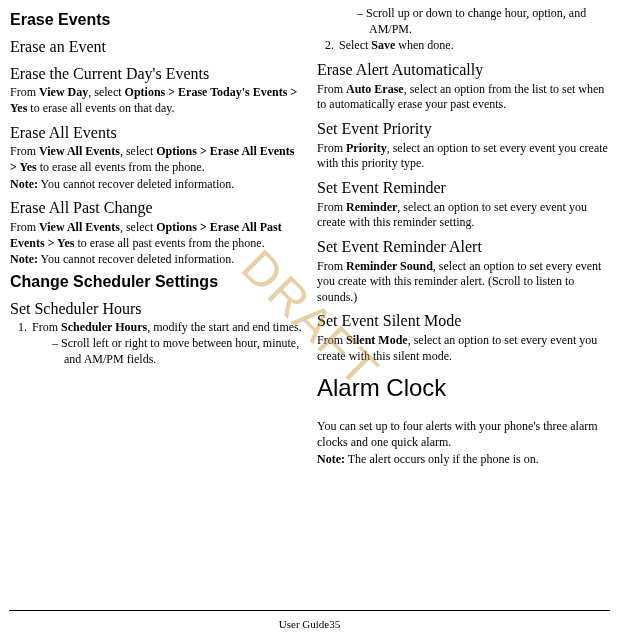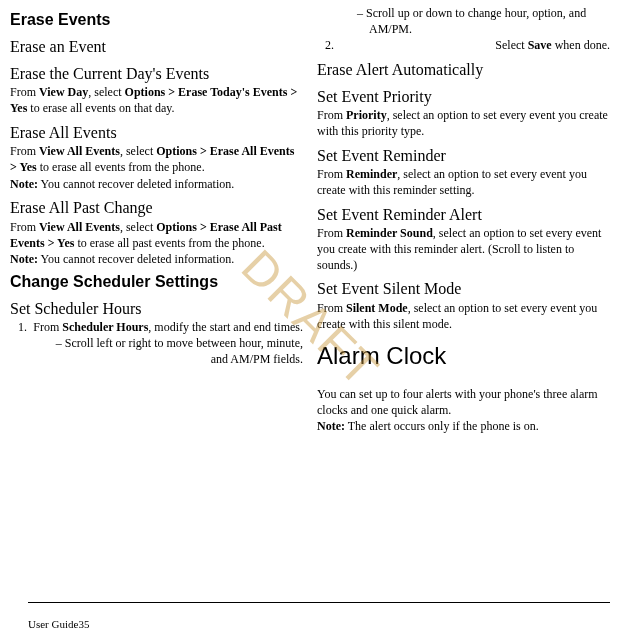--- a/index.html
+++ b/index.html
@@ -41,45 +41,44 @@
     font-family: Arial, Helvetica, sans-serif;
     font-size: 24px;
     font-weight: normal;
     margin-top: 8px;
     margin-bottom: 16px;
   }
   ol {
     list-style: decimal;
     padding-left: 20px;
     margin-bottom: 2px;
-    text-align: right;
   }
   ol li {
     margin-bottom: 1px;
     padding-left: 2px;
   }
   .bullet {
     padding-left: 32px;
     text-indent: -12px;
     margin-bottom: 1px;
   }
   .bullet::before {
     content: "– ";
   }
   p { margin-bottom: 1px; }
   .footer {
     position: absolute;
     bottom: 6px;
-    left: 28px;
+    left: 9px;
     right: 10px;
     border-top: 1px solid #000;
-    padding-top: 14px;
+    padding-top: 6px;
     font-size: 11px;
     display: flex;
-    justify-content: flex-start;
+    justify-content: center;
   }
   .watermark {
     position: absolute;
     left: 50%;
     top: 50%;
     transform: translate(-50%, -50%) rotate(45deg);
     font-family: Arial, sans-serif;
     font-size: 48px;
     color: rgba(200,150,60,0.45);
     letter-spacing: 2px;
@@ -122,20 +121,21 @@
 
   <div class="col">
     <div style="padding-left:20px">
       <div class="bullet">Scroll up or down to change hour, option, and AM/PM.</div>
     </div>
     <ol start="2">
       <li><span>Select </span><b>Save</b><span> when done.</span></li>
     </ol>
 
     <div class="sub-heading">Erase Alert Automatically</div>
+    <p><span>From </span><b>Auto Erase</b><span>, select an option from the list to set when to automatically erase your past events.</span></p>
 
     <div class="sub-heading">Set Event Priority</div>
     <p><span>From </span><b>Priority</b><span>, select an option to set every event you create with this priority type.</span></p>
 
     <div class="sub-heading">Set Event Reminder</div>
     <p><span>From </span><b>Reminder</b><span>, select an option to set every event you create with this reminder setting.</span></p>
 
     <div class="sub-heading">Set Event Reminder Alert</div>
     <p><span>From </span><b>Reminder Sound</b><span>, select an option to set every event you create with this reminder alert. (Scroll to listen to sounds.)</span></p>
 

